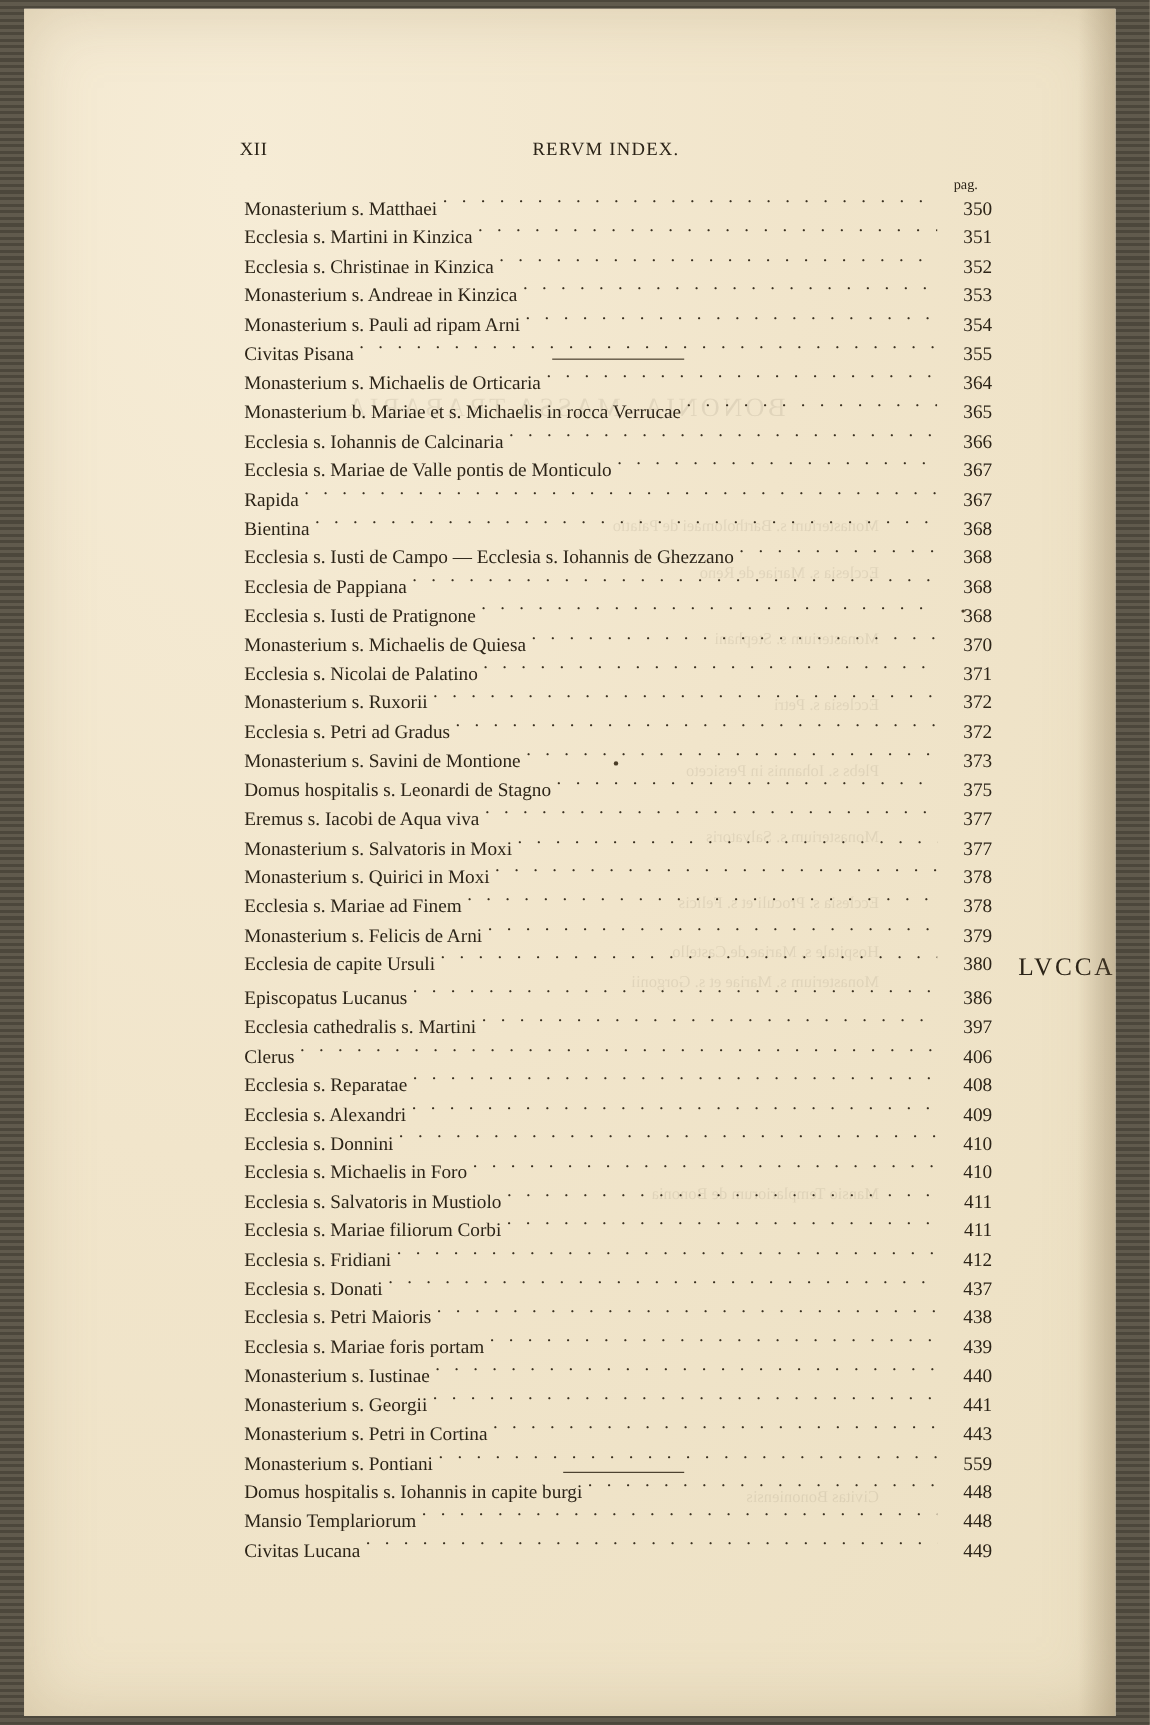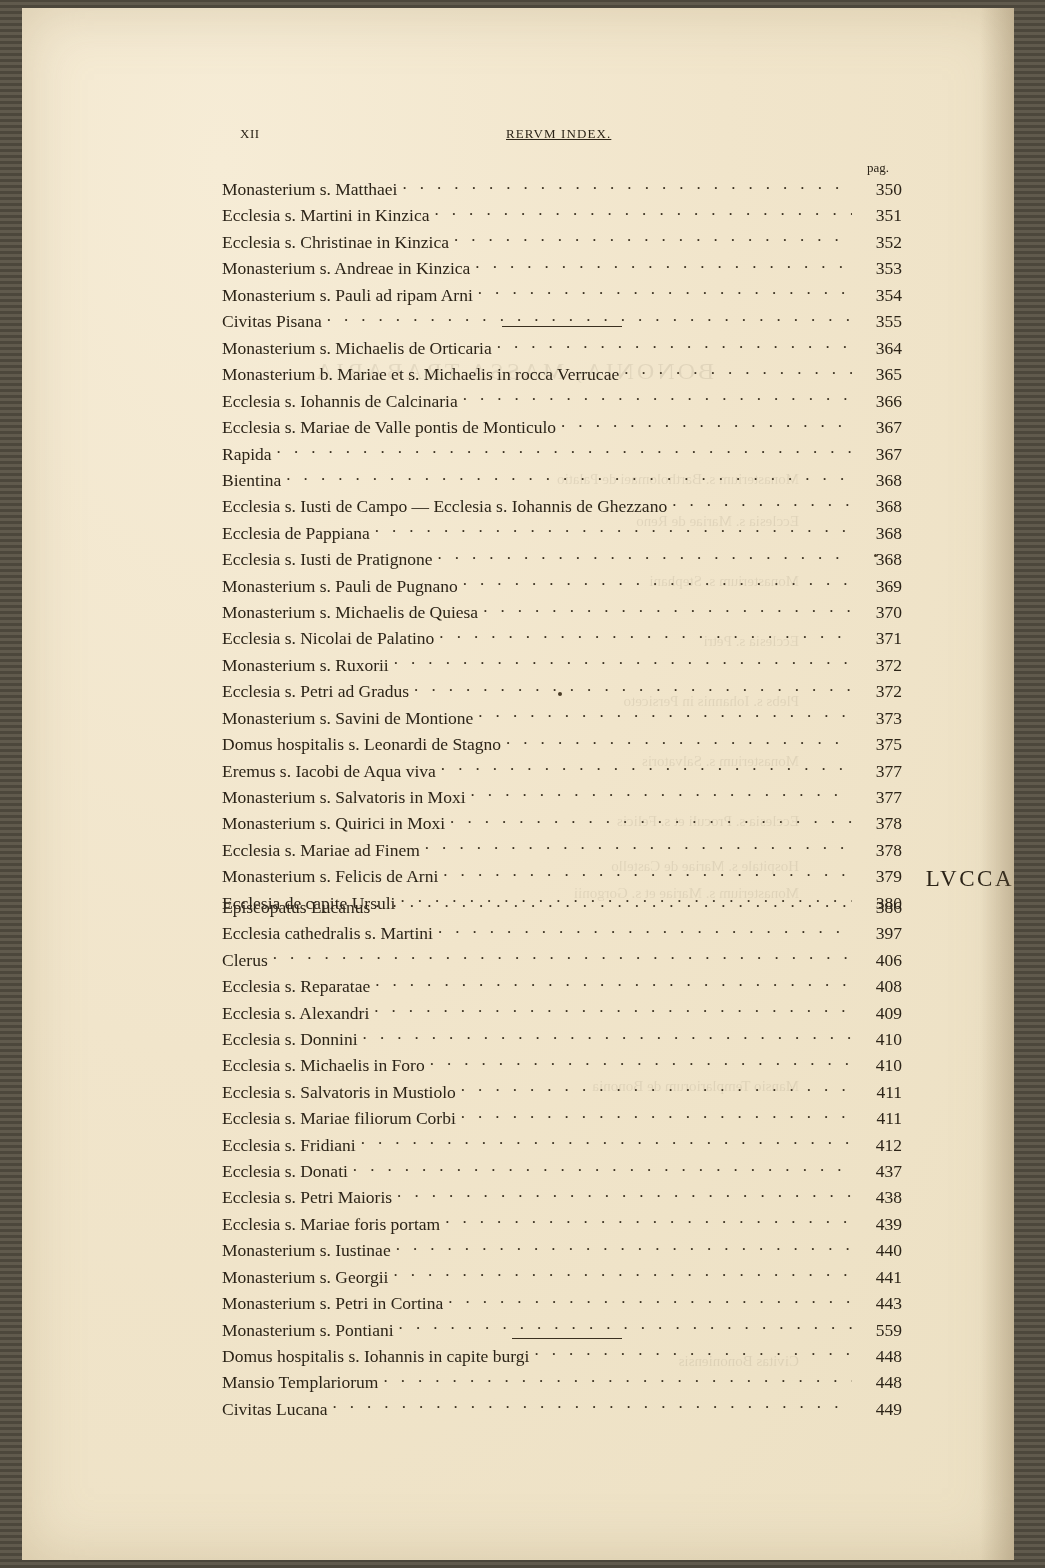--- a/index.html
+++ b/index.html
@@ -74,44 +74,43 @@
   #content {
     position: absolute;
     left: 0; top: 0;
     width: 100%; height: 100%;
     color: #2c2418;
   }
 
   .head {
     position: absolute;
     top: 118px;
-    font-size: 13px;
+    font-size: 17px;
     letter-spacing: .5px;
-    margin-left: 22px;
   }
   .head.folio { left: 196px; }
-  .head.title { left: 462px; letter-spacing: 1.1px; text-decoration: underline; }
+  .head.title { left: 462px; letter-spacing: 1.1px; }
 
   .pag {
     position: absolute;
     left: 845px;
     top: 152px;
     font-size: 13px;
     font-family: Liberation Serif, serif;
   }
 
   .entries {
     position: absolute;
     left: 200px;
     width: 680px;
   }
 
   .row {
     display: flex;
-    align-items: center;
+    align-items: flex-start;
     font-size: 17.5px;
     line-height: 26.4px;
     white-space: nowrap;
   }
   .row .label {
     flex: 0 0 auto;
     padding-right: 5px;
   }
   .row .leader {
     flex: 1 1 auto;
@@ -254,25 +253,20 @@
         <span class="label">Ecclesia de Pappiana</span>
         <span class="leader"></span>
         <span class="page">368</span>
       </div>
       <div class="row">
         <span class="label">Ecclesia s. Iusti de Pratignone</span>
         <span class="leader"></span>
         <span class="page">368</span>
       </div>
       <div class="row">
-        <span class="label">Monasterium s. Pauli de Pugnano</span>
-        <span class="leader"></span>
-        <span class="page">369</span>
-      </div>
-      <div class="row">
         <span class="label">Monasterium s. Michaelis de Quiesa</span>
         <span class="leader"></span>
         <span class="page">370</span>
       </div>
       <div class="row">
         <span class="label">Ecclesia s. Nicolai de Palatino</span>
         <span class="leader"></span>
         <span class="page">371</span>
       </div>
       <div class="row">

